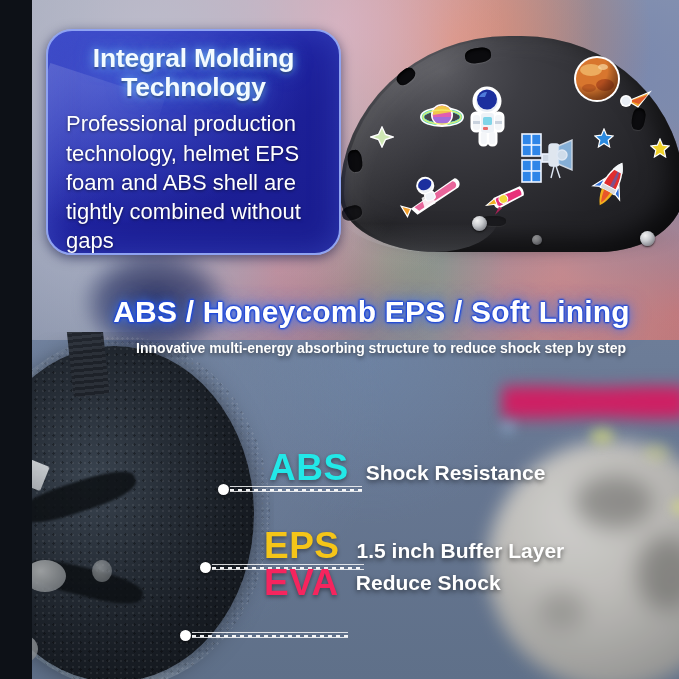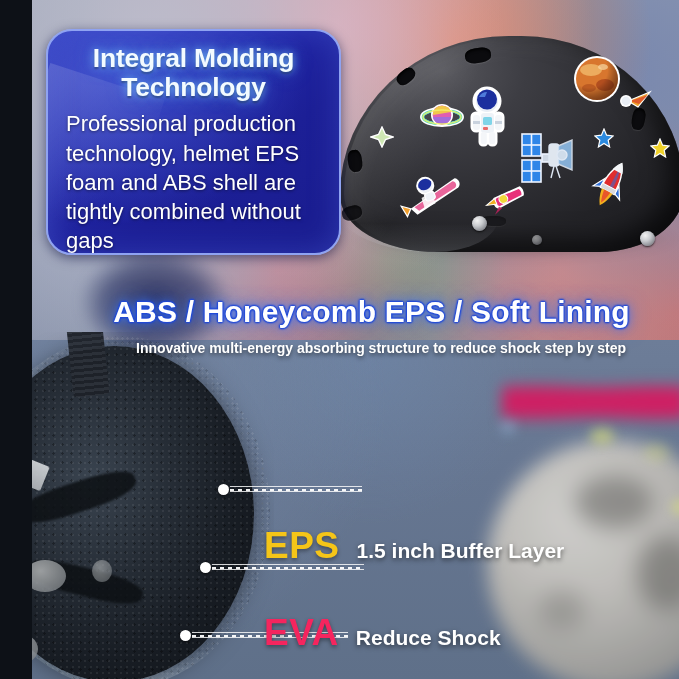--- a/index.html
+++ b/index.html
@@ -391,32 +391,36 @@
     <div class="card-body">Professional production technology, helmet EPS foam and ABS shell are tightly combined without gaps</div>
   </div>
 
   <div class="headline">ABS / Honeycomb EPS / Soft Lining</div>
   <div class="subhead">Innovative multi-energy absorbing structure to reduce shock step by step</div>
 
   <div class="leader" style="left:186px;top:484px;width:144px;">
     <span class="leader-dot"></span>
     <span class="leader-line"></span>
   </div>
+  <div class="callout" style="left:237px;top:447px;">
+    <span class="callout-code" style="color:#22e8e8;">ABS</span>
+    <span class="callout-desc">Shock Resistance</span>
+  </div>
 
   <div class="leader" style="left:168px;top:562px;width:164px;">
     <span class="leader-dot"></span>
     <span class="leader-line"></span>
   </div>
   <div class="callout" style="left:232px;top:525px;">
     <span class="callout-code" style="color:#f5c518;">EPS</span>
     <span class="callout-desc">1.5 inch Buffer Layer</span>
   </div>
 
   <div class="leader" style="left:148px;top:630px;width:168px;">
     <span class="leader-dot"></span>
     <span class="leader-line"></span>
   </div>
-  <div class="callout" style="left:232px;top:612px;">
+  <div class="callout" style="left:232px;top:562px;align-items:center;">
     <span class="callout-code" style="color:#f5255e;">EVA</span>
     <span class="callout-desc">Reduce Shock</span>
   </div>
 
 </div>
 
 </body></html>

